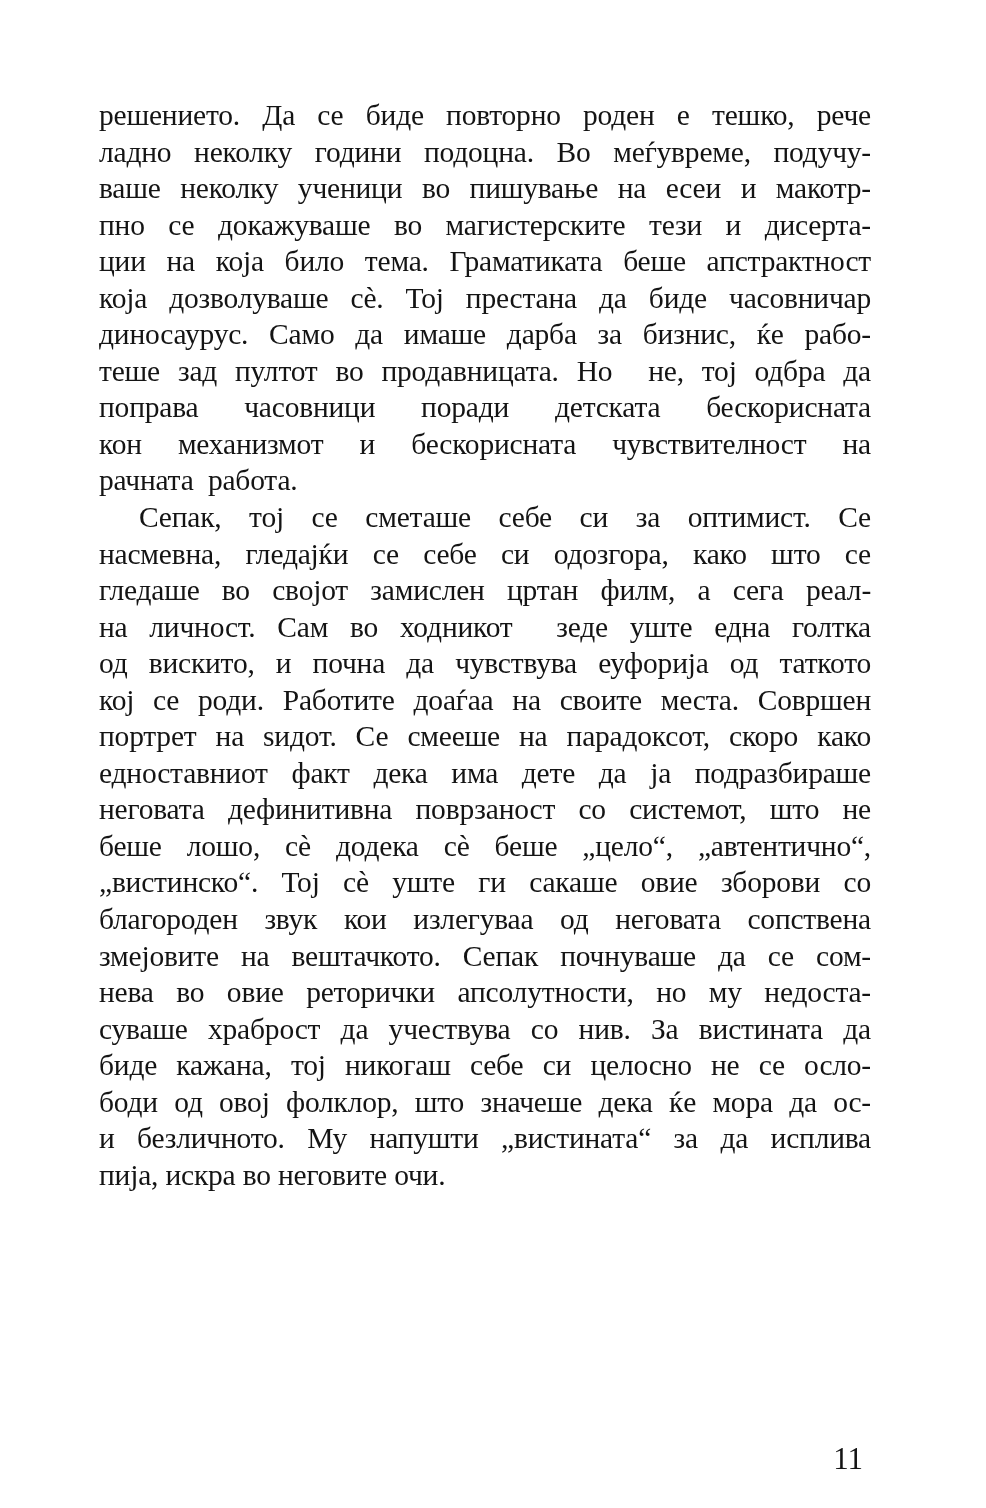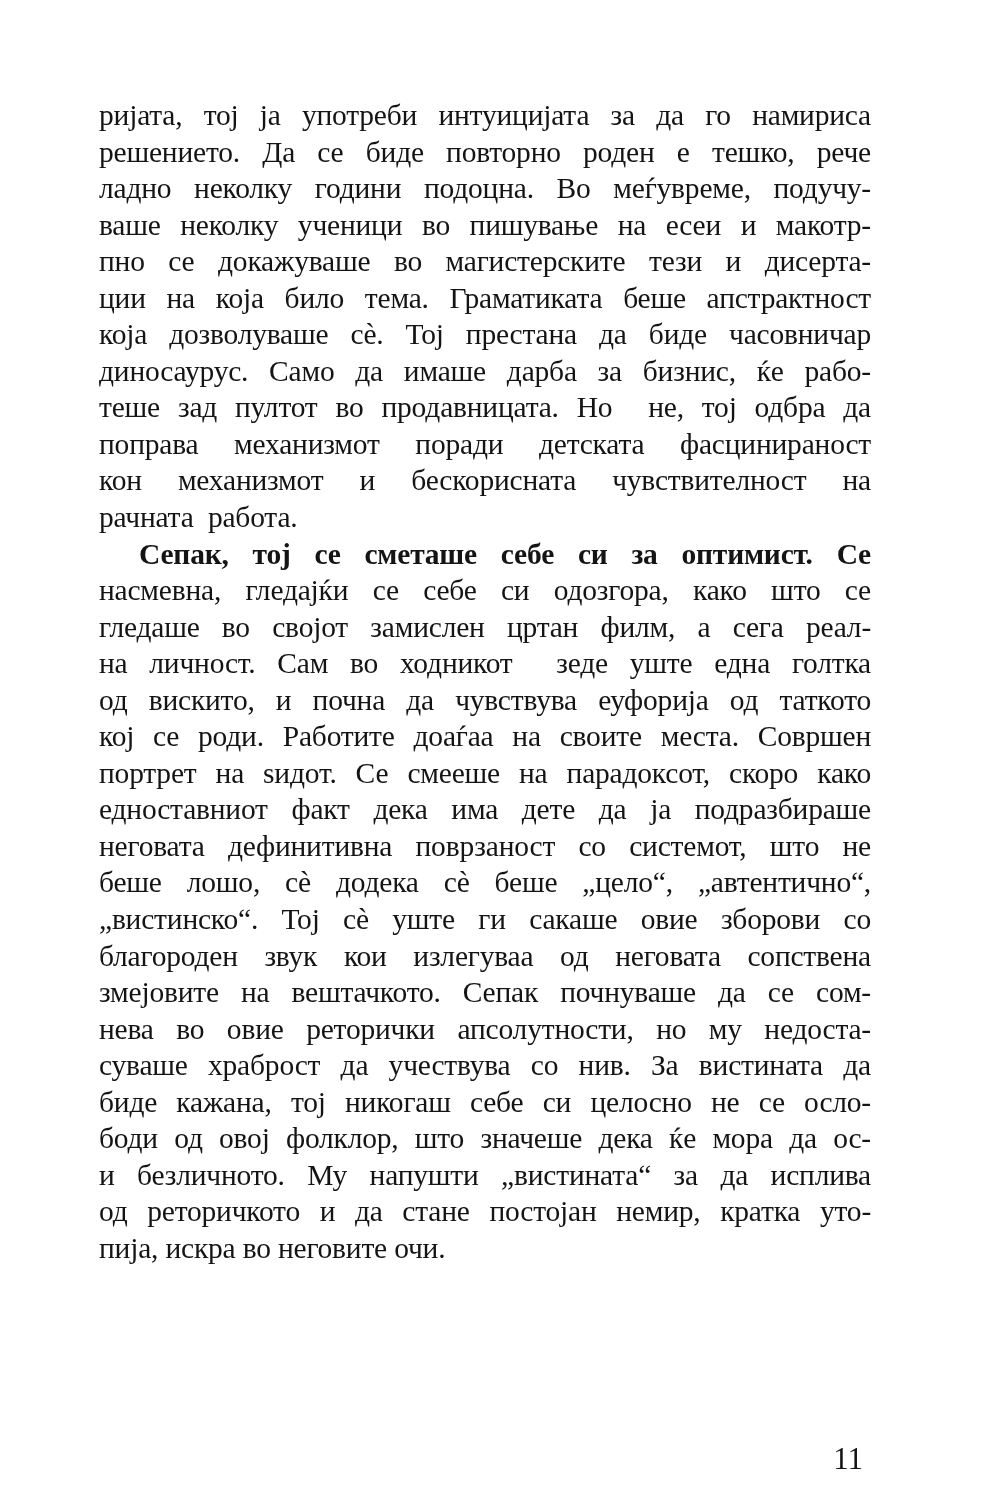--- a/index.html
+++ b/index.html
@@ -22,46 +22,44 @@
     line-height: 36.55px;
     letter-spacing: -0.2px;
     text-align: justify;
     text-align-last: justify;
   }
   .line.para-end {
     text-align-last: left;
   }
   .line.indent {
     text-indent: 40px;
-    font-weight: bold;
   }
   .page-number {
     position: absolute;
     top: 1441px;
     right: 123px;
     font-size: 31px;
     line-height: 36px;
     color: #141414;
   }
 </style>
 </head>
 <body>
 
 <div class="text-block">
     <div class="para">
-      <div class="line">ријата, тој ја употреби интуицијата за да го намириса</div>
       <div class="line">решението. Да се биде повторно роден е тешко, рече</div>
       <div class="line">ладно неколку години подоцна. Во меѓувреме, подучу-</div>
       <div class="line">ваше неколку ученици во пишување на есеи и макотр-</div>
       <div class="line">пно се докажуваше во магистерските тези и дисерта-</div>
       <div class="line">ции на која било тема. Граматиката беше апстрактност</div>
       <div class="line">која дозволуваше сѐ. Тој престана да биде часовничар</div>
       <div class="line">диносаурус. Само да имаше дарба за бизнис, ќе рабо-</div>
       <div class="line">теше зад пултот во продавницата. Но&nbsp; не, тој одбра да</div>
-      <div class="line">поправа механизмот поради детската фасцинираност</div>
+      <div class="line">поправа часовници поради детската бескорисната</div>
       <div class="line">кон механизмот и бескорисната чувствителност на</div>
       <div class="line para-end">рачната&nbsp; работа.</div>
     </div>
     <div class="para">
       <div class="line indent">Сепак, тој се сметаше себе си за оптимист. Се</div>
       <div class="line">насмевна, гледајќи се себе си одозгора, како што се</div>
       <div class="line">гледаше во својот замислен цртан филм, а сега реал-</div>
       <div class="line">на личност. Сам во ходникот&nbsp; зеде уште една голтка</div>
       <div class="line">од вискито, и почна да чувствува еуфорија од таткото</div>
       <div class="line">кој се роди. Работите доаѓаа на своите места. Совршен</div>
@@ -70,18 +68,17 @@
       <div class="line">неговата дефинитивна поврзаност со системот, што не</div>
       <div class="line">беше лошо, сѐ додека сѐ беше „цело“, „автентично“,</div>
       <div class="line">„вистинско“. Тој сѐ уште ги сакаше овие зборови со</div>
       <div class="line">благороден звук кои излегуваа од неговата сопствена</div>
       <div class="line">змејовите на вештачкото. Сепак почнуваше да се сом-</div>
       <div class="line">нева во овие реторички апсолутности, но му недоста-</div>
       <div class="line">суваше храброст да учествува со нив. За вистината да</div>
       <div class="line">биде кажана, тој никогаш себе си целосно не се осло-</div>
       <div class="line">боди од овој фолклор, што значеше дека ќе мора да ос-</div>
       <div class="line">и безличното. Му напушти „вистината“ за да исплива</div>
-      <div class="line">од реторичкото и да стане постојан немир, кратка уто-</div>
       <div class="line para-end">пија, искра во неговите очи.</div>
     </div>
   </div>
 
 <div class="page-number">11</div>
 
 </body></html>

